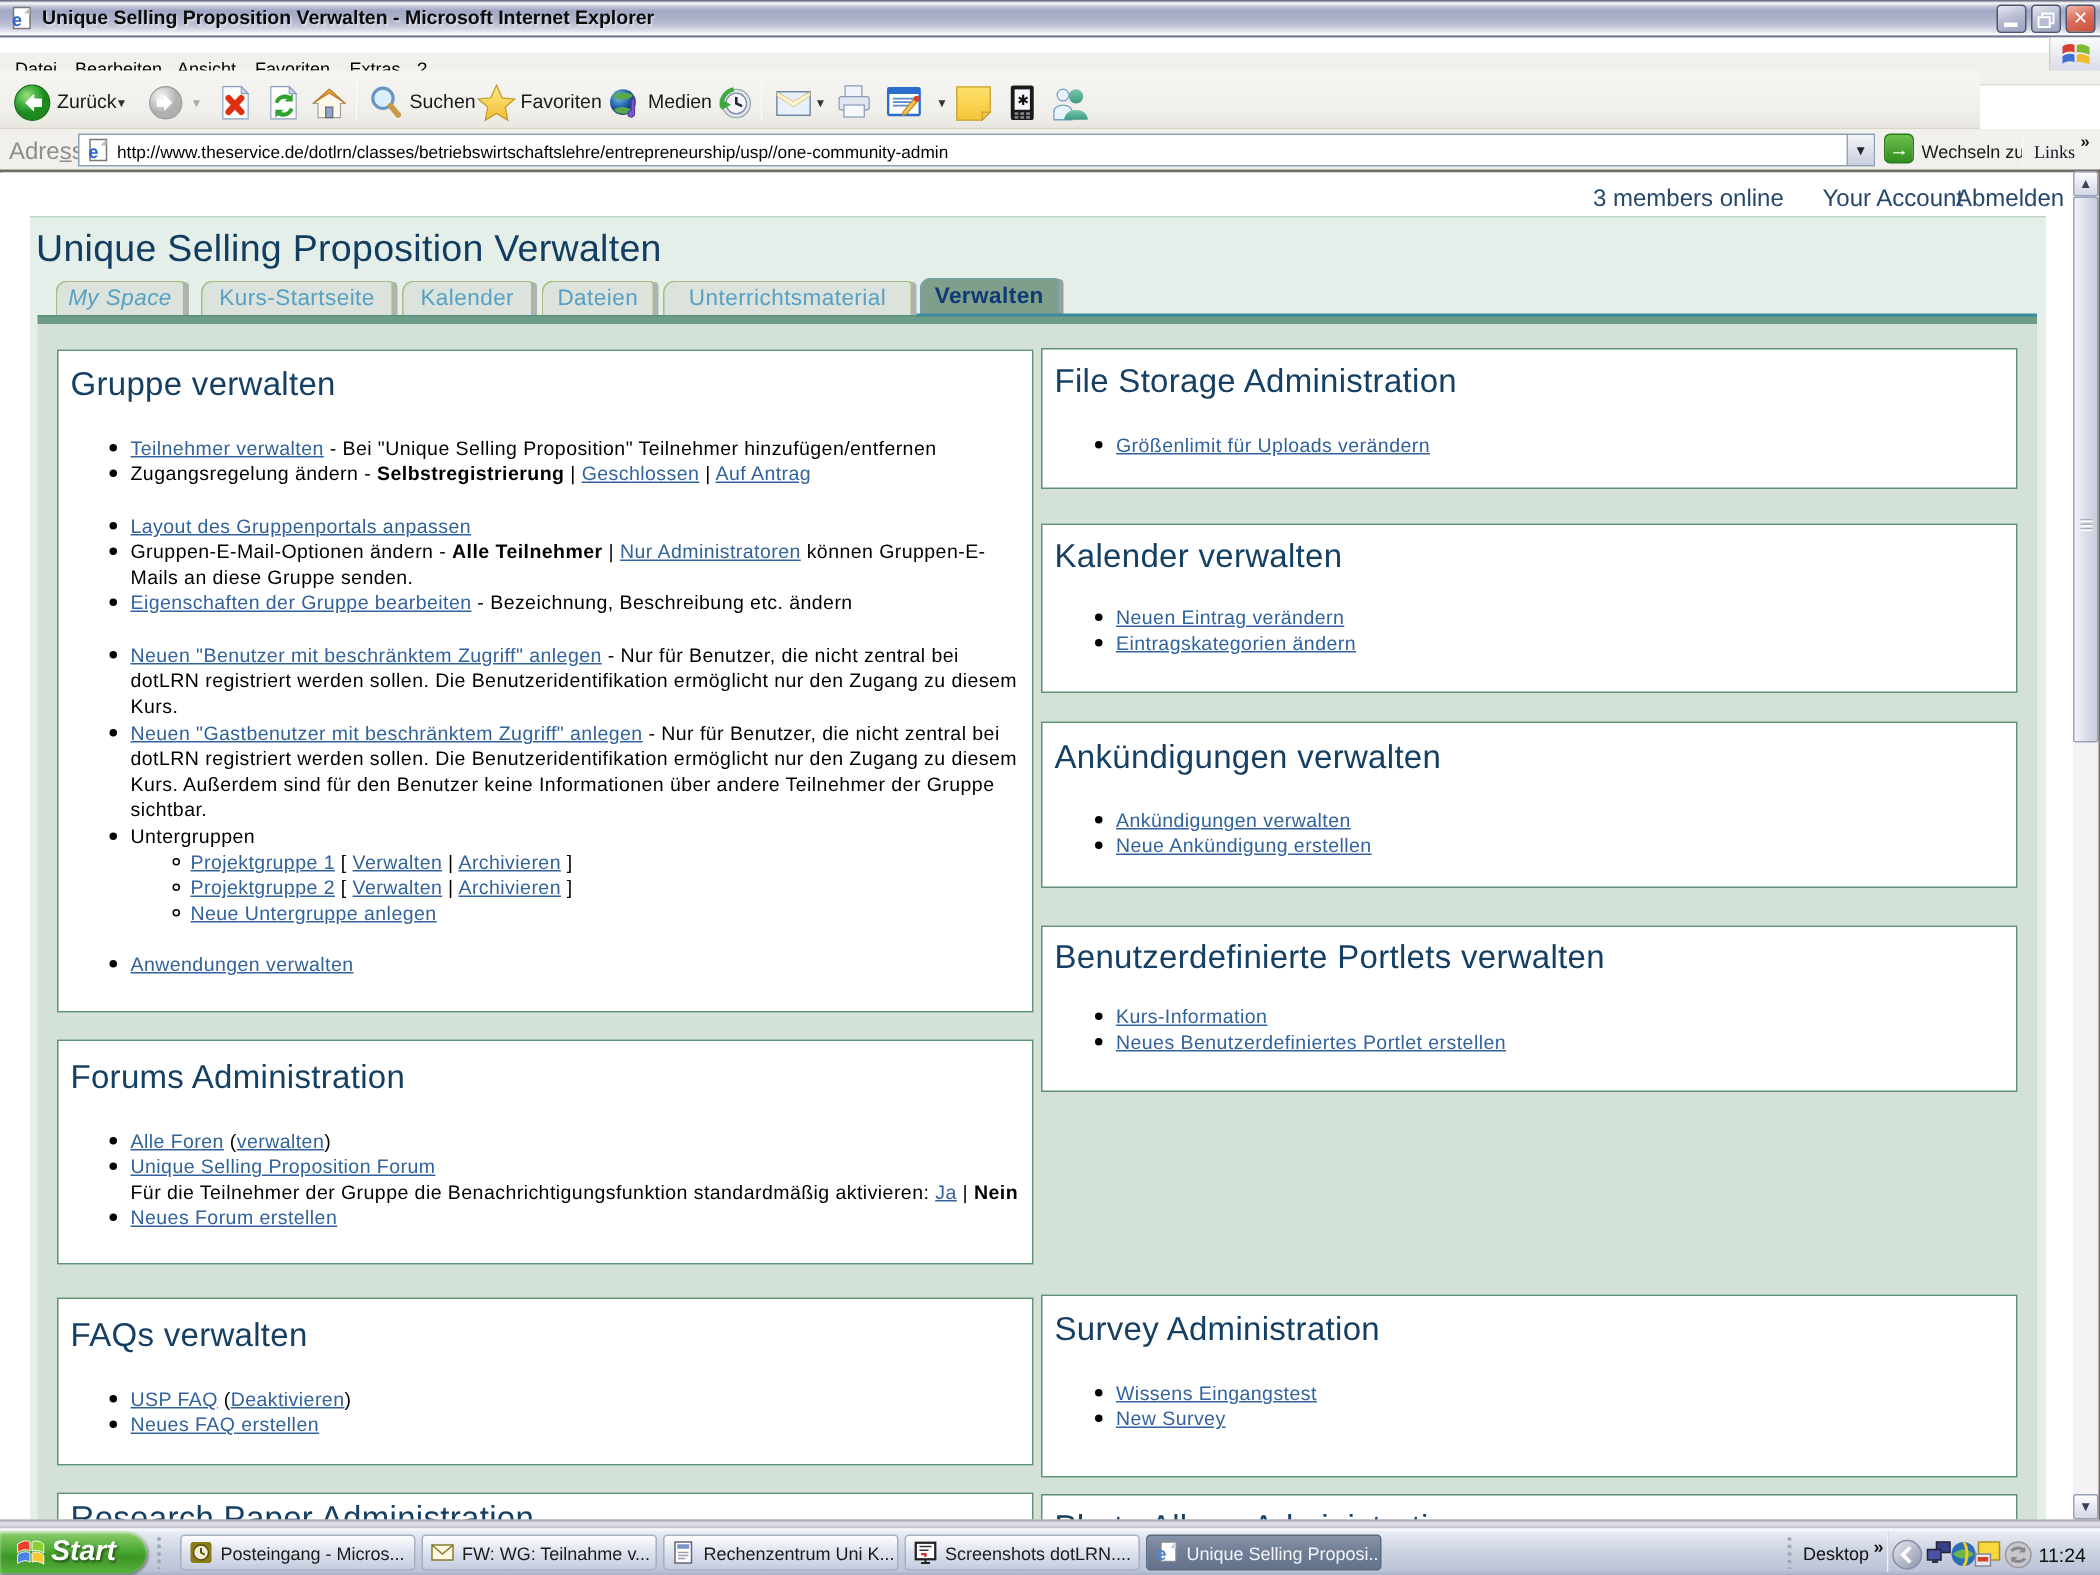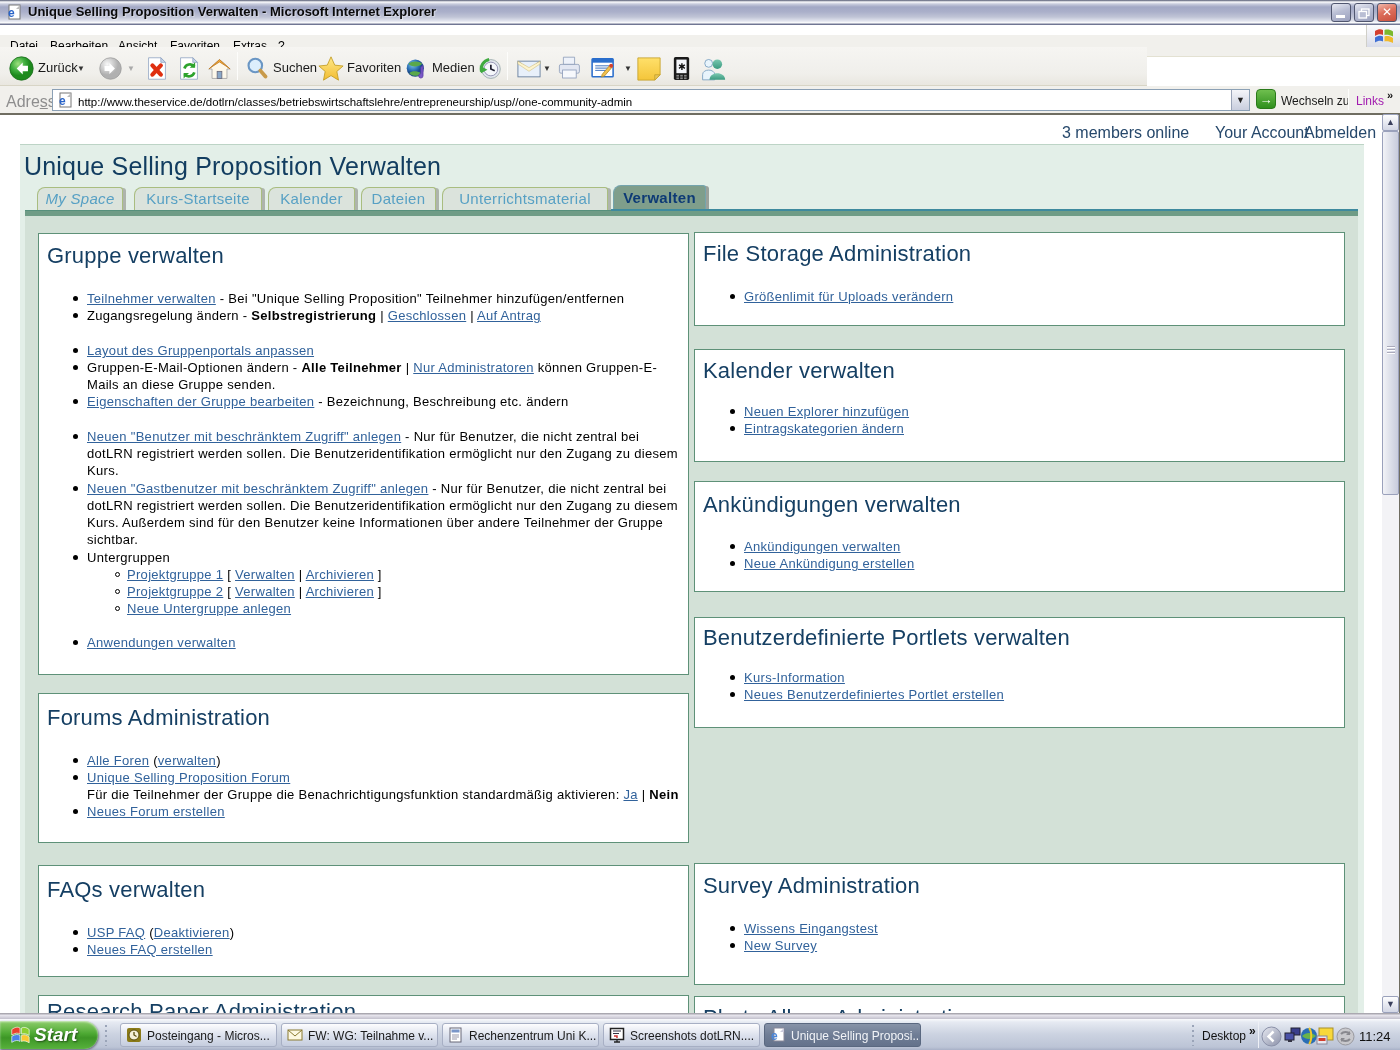--- a/index.html
+++ b/index.html
@@ -10,34 +10,34 @@
  background:linear-gradient(180deg,#50566f 0px,#fbfbfd 2px,#c8ccdd 4px,#a2a8c5 7px,#abb0ca 12px,#c0c4d6 17px,#e2e4ee 21px,#ffffff 23px,#707693 24px);}
 #titletext{position:absolute;left:28px;top:4px;font-size:13px;font-weight:bold;color:#0a0a0a;text-shadow:1px 1px 1px rgba(255,255,255,.5);}
 .winbtn{position:absolute;top:3px;width:20px;height:19px;border:1px solid #50566f;border-radius:3px;font-size:11px;text-align:center;line-height:17px;color:#fff;}
 #btnmin,#btnmax{background:linear-gradient(160deg,#e7e9f2 0%,#b9bed4 45%,#9ba1be 100%);color:#fff;}
 #btnclose{background:linear-gradient(160deg,#f0b8ab 0%,#dd6f5c 45%,#c94f3d 100%);}
 
 #menubar{position:absolute;left:0;top:25px;width:1400px;height:22px;background:#f1f0ec;border-bottom:1px solid #e3e1d2;margin-top:10px;}
 #menubar span{position:absolute;top:4px;font-size:12px;color:#000;}
 #menulogo{position:absolute;right:0;top:25px;width:34px;height:22px;background:linear-gradient(180deg,#fbfbfd,#d9dce8);border-left:1px solid #d0cfc8;}
 
-#toolbar{position:absolute;left:0;top:47px;width:1147px;height:39px;background:linear-gradient(180deg,#f6f5f2,#f0efeb 70%,#e9e7e0);border-bottom:1px solid #d8d5c6;}
+#toolbar{position:absolute;left:0;top:47px;width:1320px;height:39px;background:linear-gradient(180deg,#f6f5f2,#f0efeb 70%,#e9e7e0);border-bottom:1px solid #d8d5c6;}
 .tsep{position:absolute;top:5px;width:1px;height:28px;background:#d9d6c9;border-right:1px solid #fdfdfb;}
 .tlabel{position:absolute;top:13px;font-size:13px;color:#1a1a1a;}
 .tdrop{position:absolute;top:17px;font-size:8px;color:#333;}
 
 #addrbar{position:absolute;left:0;top:86px;width:1400px;height:27px;background:#f1f0ec;}
 #addrlabel{position:absolute;left:6px;top:7px;font-size:16px;color:#8e8e8e;}
 #addrinput{position:absolute;left:52px;top:3px;width:1198px;height:22px;background:#fff;border:1px solid #8ba0b5;}
 #addrtext{position:absolute;left:25px;top:6px;font-size:11.5px;color:#000;white-space:nowrap;}
 #addrdrop{position:absolute;right:0px;top:0px;width:18px;height:20px;background:linear-gradient(180deg,#f4f5f9,#c9cede);border-left:1px solid #9aa4b8;text-align:center;font-size:9px;line-height:20px;color:#222;}
 #gobtn{position:absolute;left:1256px;top:3px;width:20px;height:20px;background:linear-gradient(180deg,#6ebf4e,#2f8f1d);border-radius:4px;border:1px solid #2a7a1a;color:#fff;text-align:center;line-height:19px;font-size:13px;font-weight:bold;}
 #golabel{position:absolute;left:1281px;top:8px;font-size:12px;color:#1a1a1a;}
 #linkssep{position:absolute;left:1348px;top:3px;width:1px;height:21px;background:#d9d6c9;border-right:1px solid #fdfdfb;}
-#linkslabel{position:absolute;left:1356px;top:8px;font-size:12px;color:#a21caf;}
+#linkslabel{position:absolute;left:1356px;top:8px;font-size:12px;color:#0f172a;font-family:Liberation Serif, serif;}
 #linkschev{position:absolute;left:1387px;top:3px;font-size:11px;font-weight:bold;color:#111;}
 
 #ctopline{position:absolute;left:0;top:113px;width:1400px;height:2px;background:#6f6d61;}
 #page{position:absolute;left:2px;top:115px;width:1380px;height:898px;background:#fff;overflow:hidden;}
 #botstrip{position:absolute;left:0;top:1013px;width:1400px;height:6px;background:linear-gradient(180deg,#9a98a0,#e6e4ec 40%,#c2c0cc);}
 
 #hdrlinks span{position:absolute;font-size:16px;color:#26486b;}
 #paleband{position:absolute;left:18px;top:29px;width:1344px;height:869px;background:#e3efe8;border-top:1px solid #bdd4c6;}
 #h1{position:absolute;left:22px;top:37px;font-size:25px;color:#123d60;letter-spacing:0.2px;}
 .tab{position:absolute;height:23px;border:1px solid #a9bd80;border-bottom:none;border-radius:8px 3px 0 0;background:#dbe3dc;font-size:15px;letter-spacing:.3px;color:#57a0c4;text-align:center;box-shadow:3px 1px 0 #aeb4ac;}
@@ -362,21 +362,21 @@
   </div>
 
   <div class="box" id="b5" style="left:692px;top:117px;height:94px;">
     <div class="bh" style="top:8px;">File Storage Administration</div>
     <div class="dot" style="left:35px;top:61px;"></div>
     <div class="li" style="left:49px;top:55px;"><a>Größenlimit für Uploads verändern</a></div>
   </div>
   <div class="box" id="b6" style="left:692px;top:234px;height:113px;">
     <div class="bh" style="top:8px;">Kalender verwalten</div>
     <div class="dot" style="left:35px;top:59px;"></div>
-    <div class="li" style="left:49px;top:53px;"><a>Neuen Explorer hinzufügen</a></div>
+    <div class="li" style="left:49px;top:53px;"><a>Neuen Eintrag verändern</a></div>
     <div class="dot" style="left:35px;top:76px;"></div>
     <div class="li" style="left:49px;top:70px;"><a>Eintragskategorien ändern</a></div>
   </div>
   <div class="box" id="b7" style="left:692px;top:366px;height:111px;">
     <div class="bh" style="top:10px;">Ankündigungen verwalten</div>
     <div class="dot" style="left:35px;top:62px;"></div>
     <div class="li" style="left:49px;top:56px;"><a>Ankündigungen verwalten</a></div>
     <div class="dot" style="left:35px;top:79px;"></div>
     <div class="li" style="left:49px;top:73px;"><a>Neue Ankündigung erstellen</a></div>
   </div>

